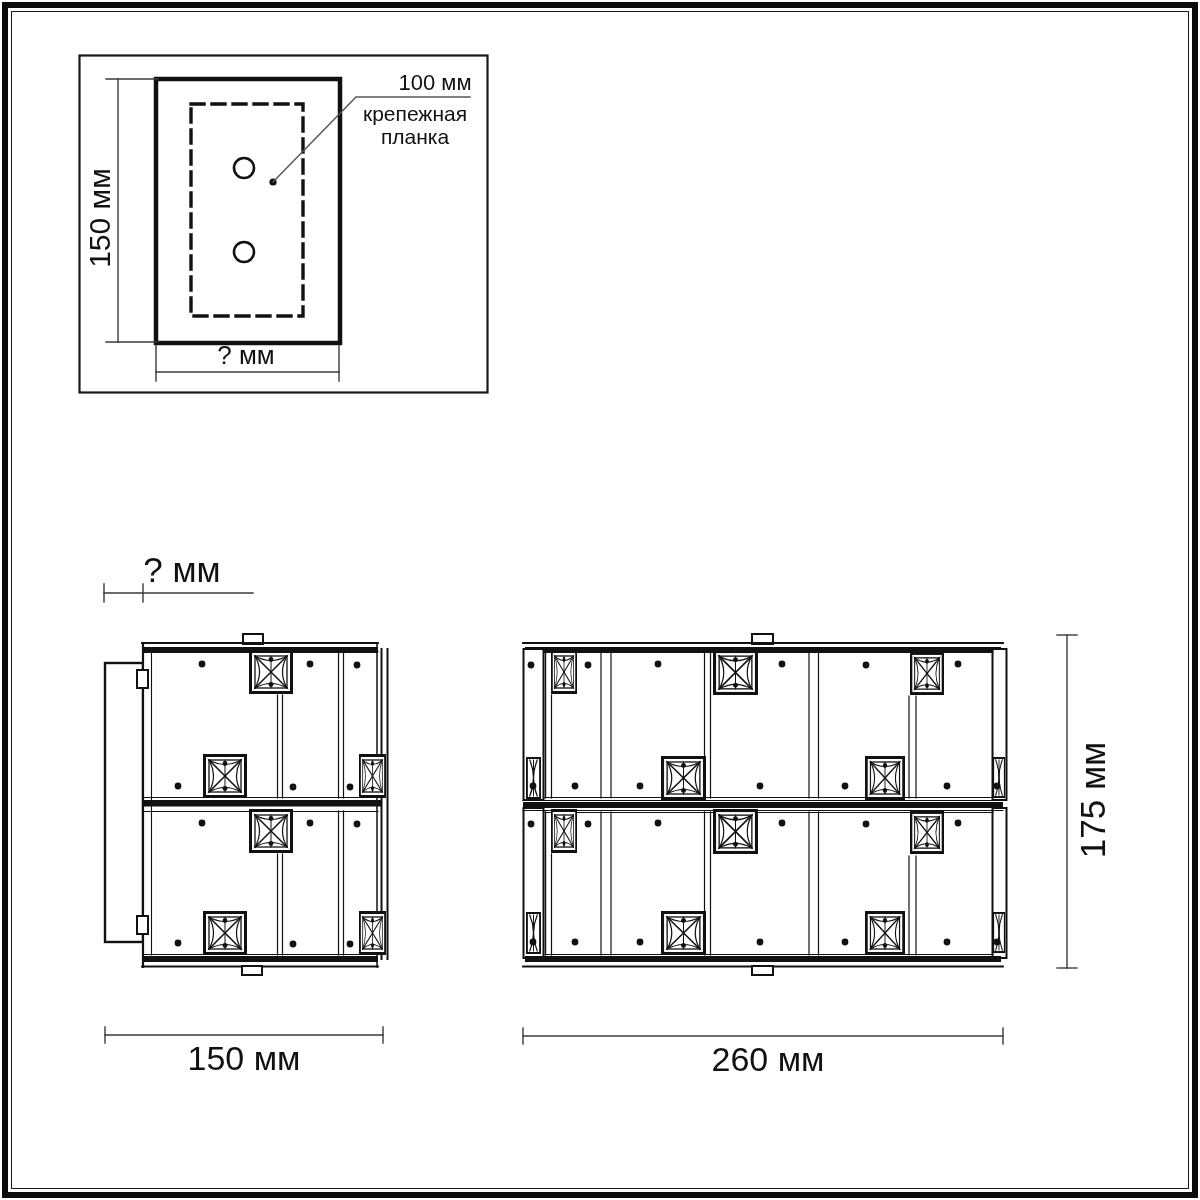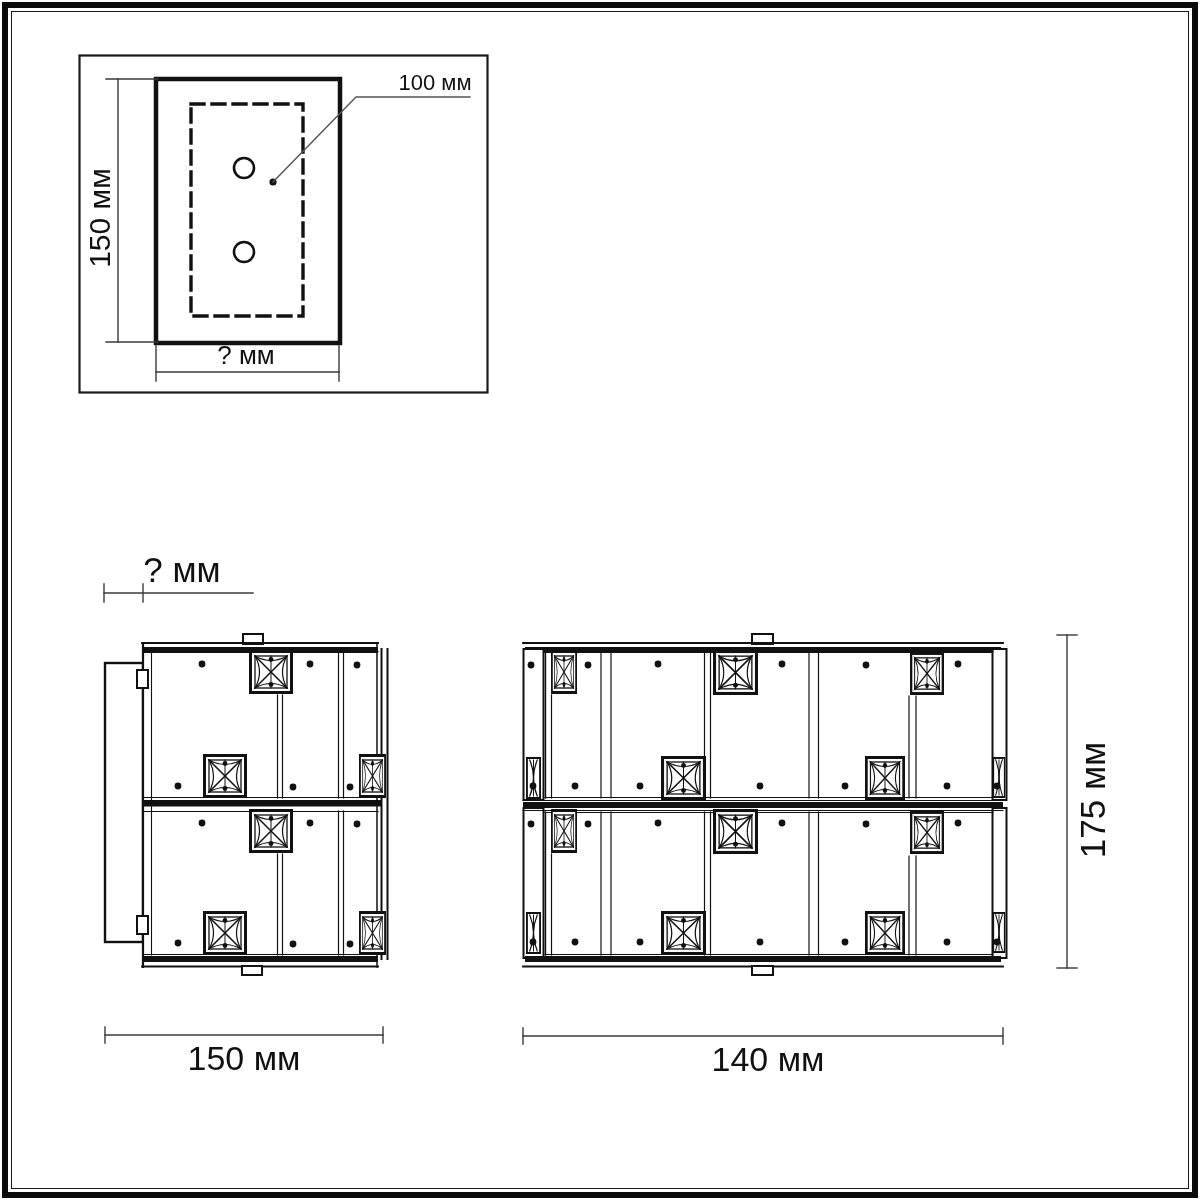--- a/index.html
+++ b/index.html
@@ -223,18 +223,20 @@
       <g stroke="var(--dim)" stroke-width="1.4">
         <line x1="1067" y1="635" x2="1067" y2="968"></line>
         <line x1="1057" y1="635" x2="1077" y2="635"></line>
         <line x1="1057" y1="968" x2="1077" y2="968"></line>
       </g>
     </g>
   </svg>
 
   <div class="label rot" style="left:33px;top:199px;width:140px;height:38px;font-size:30px;">150 мм</div>
   <div class="label" style="left:375px;top:71px;width:120px;font-size:22px;">100 мм</div>
+  <div class="label" style="left:340px;top:103px;width:150px;font-size:21px;">крепежная
+планка</div>
   <div class="label" style="left:186px;top:341px;width:120px;font-size:26px;">? мм</div>
   <div class="label" style="left:122px;top:551px;width:120px;font-size:35px;">? мм</div>
   <div class="label" style="left:154px;top:1040px;width:180px;font-size:34px;">150 мм</div>
-  <div class="label" style="left:678px;top:1041px;width:180px;font-size:34px;">140 мм</div>
+  <div class="label" style="left:678px;top:1041px;width:180px;font-size:34px;">260 мм</div>
   <div class="label rot" style="left:1013px;top:781px;width:160px;height:38px;font-size:35px;">175 мм</div>
 </div>
 
 </body></html>

